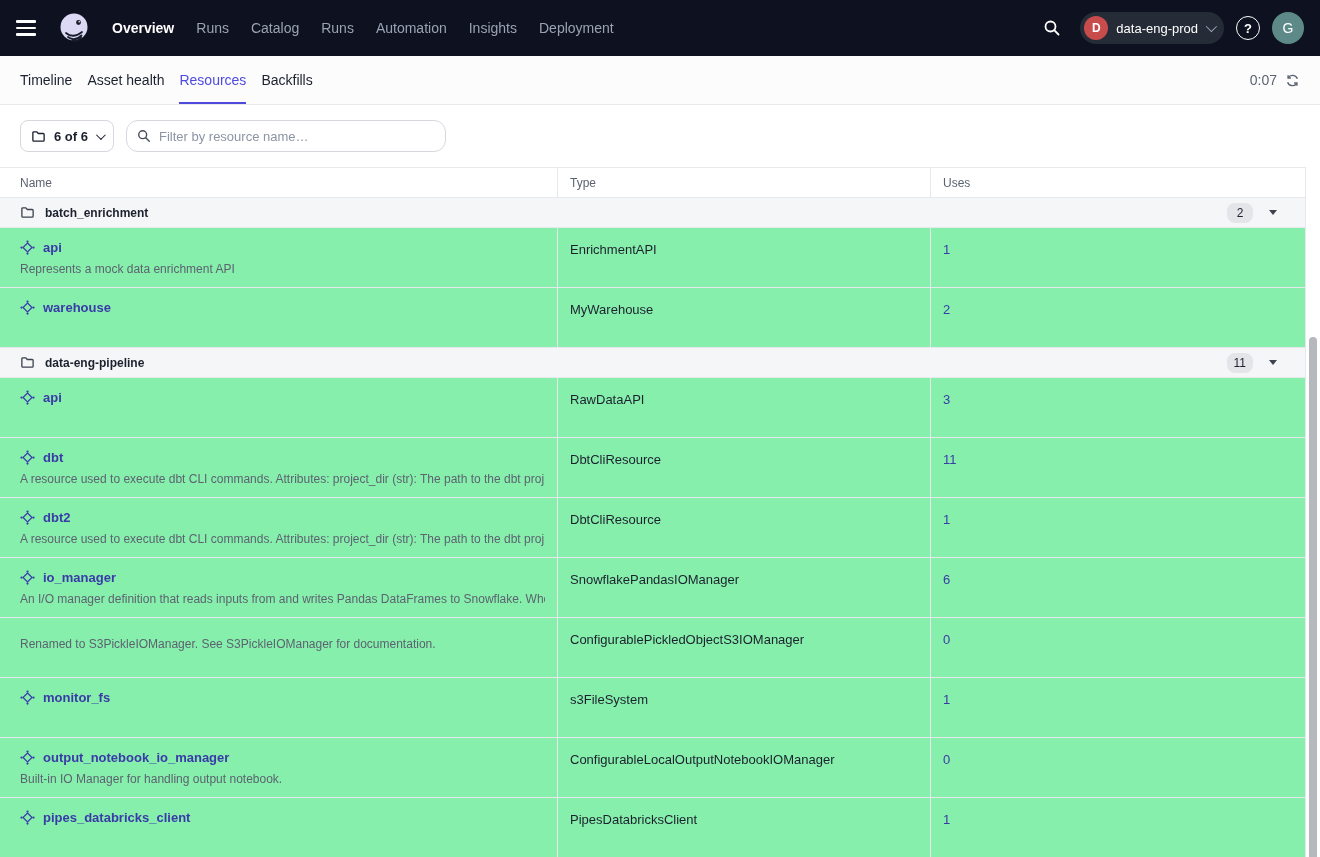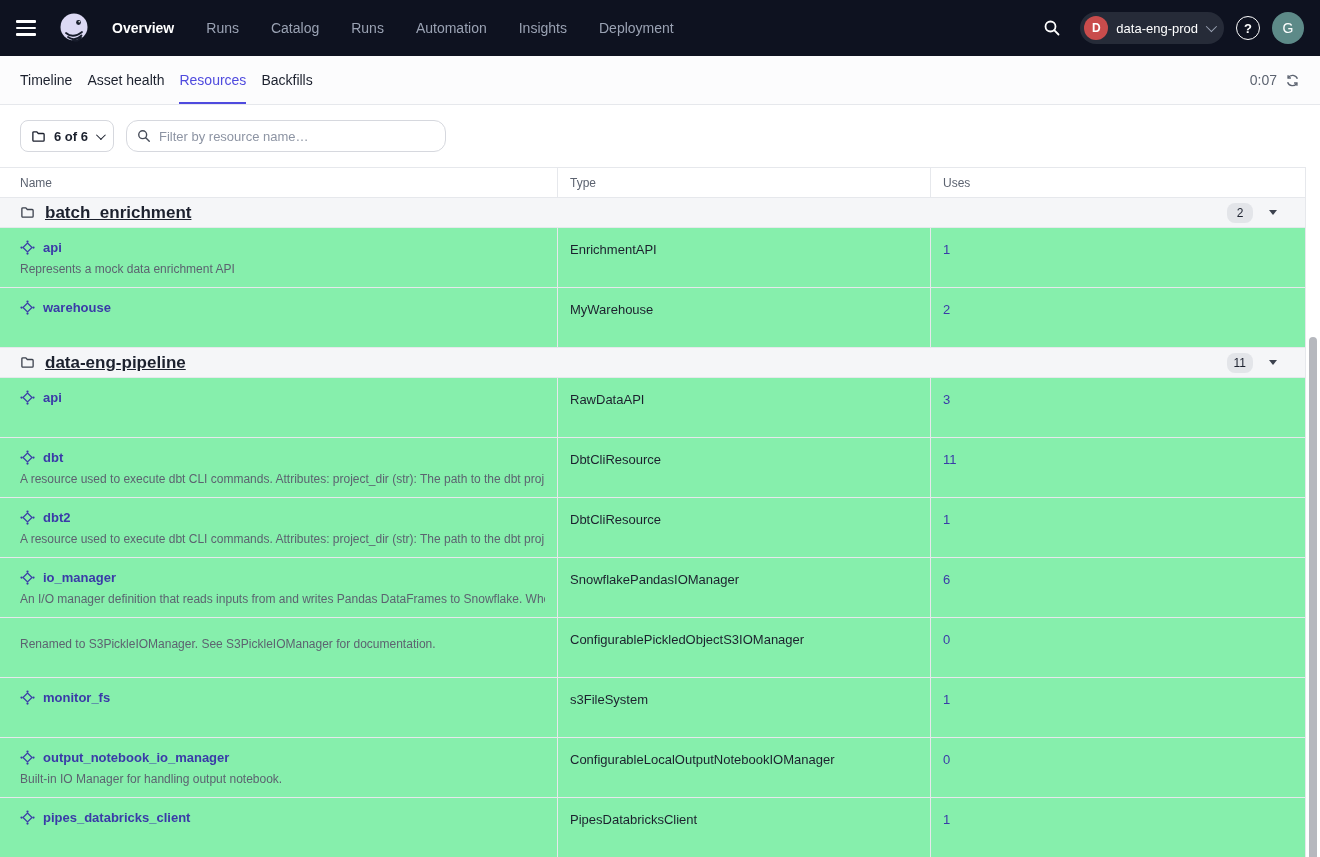--- a/index.html
+++ b/index.html
@@ -6,21 +6,21 @@
   html,body { width:1320px; height:857px; overflow:hidden; background:#fff;
     font-family:"Liberation Sans", sans-serif; }
 
   
   .topnav { height:56px; background:var(--nav_bg); display:flex; align-items:center;
     padding:0 16px 0 14px; color:#fff; }
   .hamburger { width:32px; height:32px; display:flex; flex-direction:column; justify-content:center;
     gap:4px; cursor:pointer; margin-right:8px; }
   .hamburger span { display:block; width:20px; height:2.4px; background:#fff; border-radius:1px; margin-left:2px;}
   .logo { width:40px; height:40px; margin-right:18px; display:flex; align-items:center; justify-content:center;}
-  .nav-items { display:flex; align-items:center; gap:32px; }
+  .nav-items { display:flex; align-items:center; gap:22px; }
   .nav-item { font-size:14px; color:var(--nav_muted); cursor:pointer; text-decoration:none; }
   .nav-item.active { color:#fff; font-weight:bold; }
   .topnav-right { margin-left:auto; display:flex; align-items:center; gap:12px; }
   .icon-btn { width:32px; height:32px; border-radius:50%; display:flex; align-items:center; justify-content:center; cursor:pointer;}
   .ws-pill { display:flex; align-items:center; gap:8px; background:var(--pill_bg); border-radius:16px;
     height:32px; padding:0 10px 0 4px; cursor:pointer; }
   .ws-badge { width:24px; height:24px; border-radius:50%; background:var(--badge_red); color:#fff;
     font-size:12px; font-weight:bold; display:flex; align-items:center; justify-content:center; }
   .ws-label { font-size:13px; color:#fff; }
   .chev { width:8px; height:8px; border-right:1.6px solid var(--nav_muted); border-bottom:1.6px solid var(--nav_muted);
@@ -55,21 +55,21 @@
   .tablewrap { position:relative; width:1320px; }
   .tbl { width:1306px; border-right:1px solid var(--border); }
   .thead { display:grid; grid-template-columns:557px 373px 376px; height:31px;
     border-top:1px solid var(--border); border-bottom:1px solid var(--border); align-items:center;}
   .thead > div { font-size:12px; color:var(--text_muted); padding-left:12px; height:100%; display:flex; align-items:center;}
   .thead > div:first-child { padding-left:20px; }
   .thead > div:not(:first-child) { border-left:1px solid var(--border); }
 
   .group-row { height:30px; background:var(--group_bg); border-bottom:1px solid var(--border);
     display:flex; align-items:center; padding:0 28px 0 20px; gap:10px; cursor:pointer;}
-  .group-row .gname { font-size:17px; font-weight:bold; color:var(--text_dark);text-decoration:underline; }
+  .group-row .gname { font-size:12px; font-weight:bold; color:var(--text_dark); }
   .group-row .right { margin-left:auto; display:flex; align-items:center; gap:16px;}
   .count-badge { background:var(--badge_bg); border-radius:8px; min-width:26px; height:20px; padding:0 7px;
     font-size:12px; color:var(--text_dark); display:flex; align-items:center; justify-content:center;}
   .caret { width:0; height:0; border-left:4.5px solid transparent; border-right:4.5px solid transparent;
     border-top:5.5px solid #3c424e; cursor:pointer;}
 
   .res-row { display:grid; grid-template-columns:557px 373px 376px; height:60px;
     border-bottom:1px solid var(--border); background:#86efac;}
   .res-row .cell { padding:12px 12px 0 12px; }
   .res-row .cell.namecell { padding-left:20px; }

